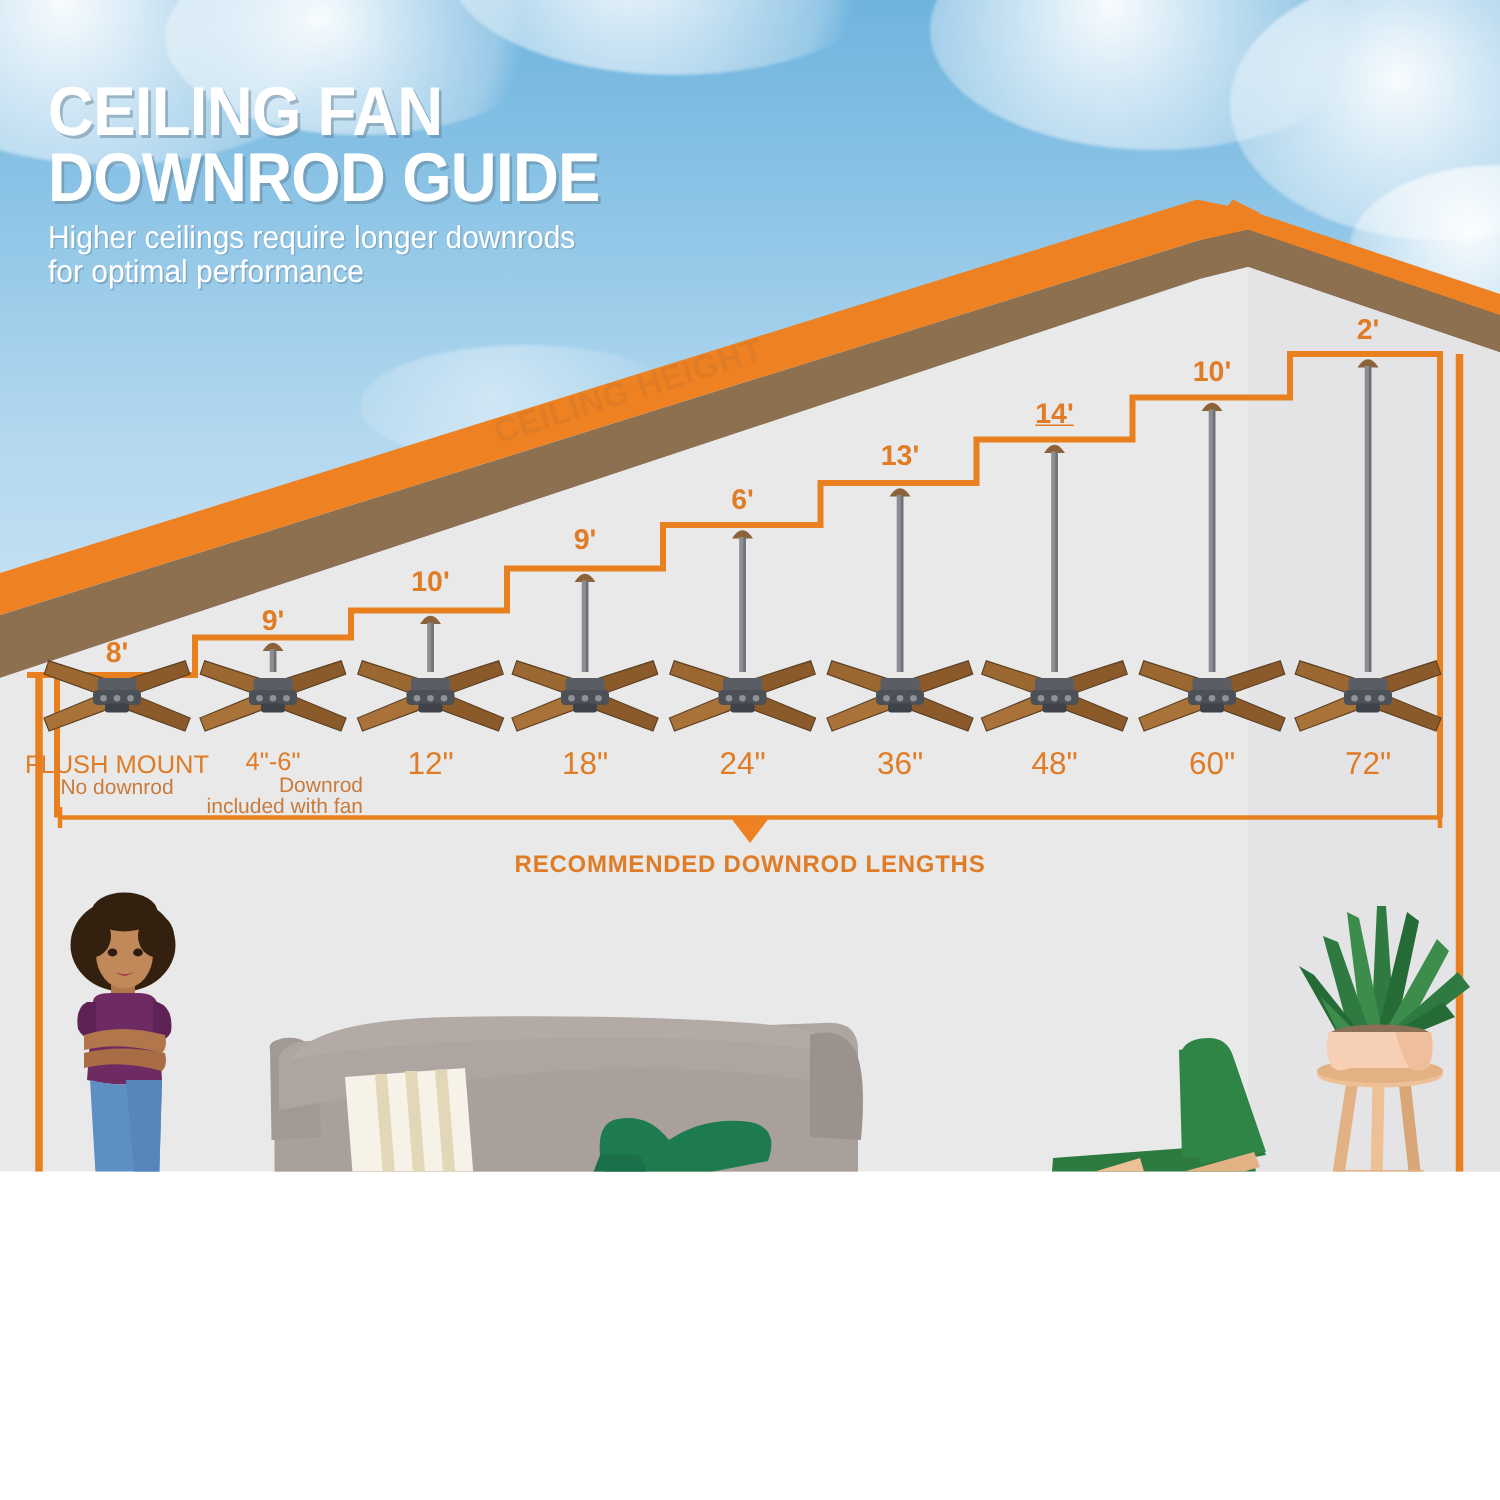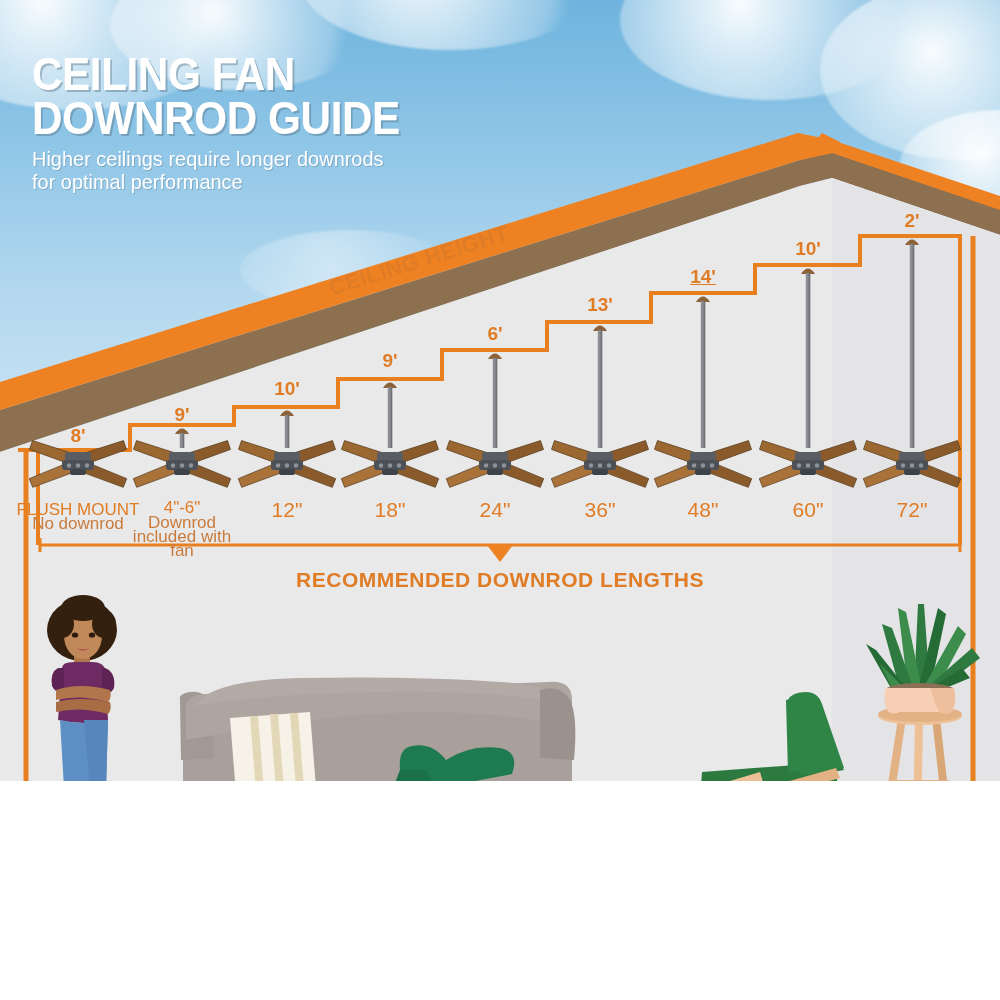--- a/index.html
+++ b/index.html
@@ -65,28 +65,28 @@
     white-space:nowrap;
   }
   .rod-label {
     position:absolute; color:#E07C25; font-weight:normal; font-size:21px;
     transform:translateX(-50%); text-align:center;
     font-family:"Liberation Sans Narrow","Liberation Sans",sans-serif;
     white-space:nowrap;
   }
   .rod-label.small { font-size:17px; }
   .rod-sub {
-    position:absolute; color:#C97B3C; font-size:17px; line-height:14px;
+    position:absolute; color:#C97B3C; font-size:14px; line-height:14px;
     transform:translateX(-50%); text-align:center; width:120px;
     font-family:"Liberation Sans Narrow","Liberation Sans",sans-serif;
   }
 
   .rec-label {
     position:absolute; left:500px; top:568px; transform:translateX(-50%);
-    color:#E07C25; font-weight:bold; font-size:21px; letter-spacing:.5px;
+    color:#E07C25; font-weight:bold; font-size:16px; letter-spacing:.5px;
     font-family:"Liberation Sans Narrow","Liberation Sans",sans-serif;
     white-space:nowrap;
   }
 
   .height-person-label {
     position:absolute; left:36px; top:832px;
     color:#2b2b2b; font-weight:bold; font-size:15px;
     font-family:"Liberation Sans Narrow","Liberation Sans",sans-serif;
   }
   svg { display:block; }
@@ -429,21 +429,21 @@
   </div>
 
   <div class="ceiling-height-label">CEILING HEIGHT</div>
 
   <div id="text-overlays">
       <div class="ft-label" style="left: 78px; top: 425px;">8'</div>
       <div class="rod-label small" style="left: 78px; top: 500px;">FLUSH MOUNT</div>
       <div class="rod-sub" style="left: 78px; top: 517px;">No downrod</div>
       <div class="ft-label" style="left: 182px; top: 404px;">9'</div>
       <div class="rod-label small" style="left: 182px; top: 498px;">4"-6"</div>
-      <div class="rod-sub" style="left: 182px; top: 516px;">Downrod<br>included with fan</div>
+      <div class="rod-sub" style="left: 182px; top: 516px; text-align: right;">Downrod<br>included with fan</div>
       <div class="ft-label" style="left: 287px; top: 378px;">10'</div>
       <div class="rod-label" style="left: 287px; top: 498px;">12"</div>
       <div class="ft-label" style="left: 390px; top: 350px;">9'</div>
       <div class="rod-label" style="left: 390px; top: 498px;">18"</div>
       <div class="ft-label" style="left: 495px; top: 323px;">6'</div>
       <div class="rod-label" style="left: 495px; top: 498px;">24"</div>
       <div class="ft-label" style="left: 600px; top: 294px;">13'</div>
       <div class="rod-label" style="left: 600px; top: 498px;">36"</div>
       <div class="ft-label" style="left: 703px; top: 266px; text-decoration: underline;">14'</div>
       <div class="rod-label" style="left: 703px; top: 498px;">48"</div>

